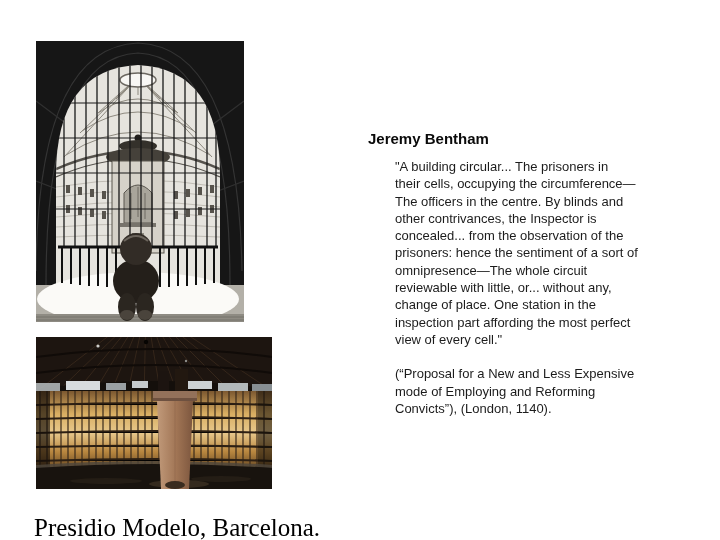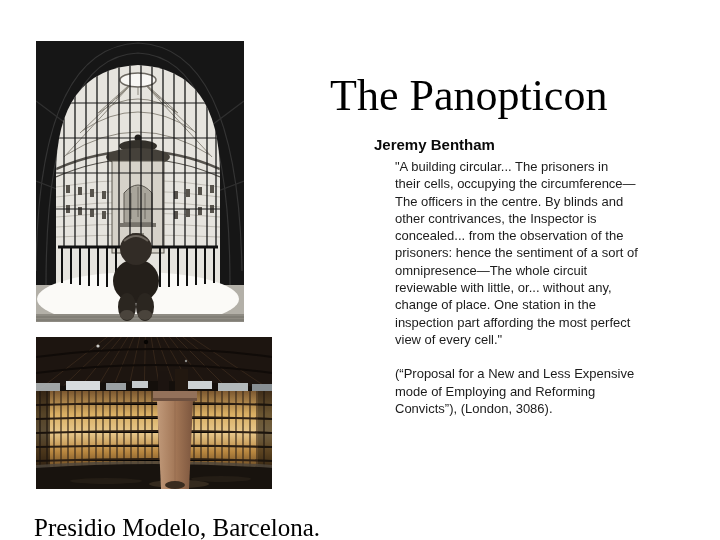--- a/index.html
+++ b/index.html
@@ -10,21 +10,21 @@
   }
   .img-frame{position:absolute;margin:0;padding:0;line-height:0;}
   .img-engraving{left:36px;top:41px;width:208px;height:281px;}
   .img-photo{left:36px;top:337px;width:236px;height:152px;}
   .slide-title{
     position:absolute;left:330px;top:73px;margin:0;
     font-family:"Liberation Serif","DejaVu Serif",serif;
     font-size:44px;font-weight:400;color:#000;line-height:1.05;white-space:nowrap;
   }
   .slide-subtitle{
-    position:absolute;left:368px;top:130px;margin:6px;
+    position:absolute;left:368px;top:130px;margin:0;
     font-size:15px;font-weight:700;color:#0a0a0a;line-height:1.2;white-space:nowrap;
   }
   .text-block{position:absolute;left:395px;top:158px;width:302px;}
   .quote,.citation{
     margin:0;font-size:13px;line-height:17.3px;color:#1c1c1c;
     white-space:pre-line;
   }
   .citation{margin-top:17px;}
   .photo-caption{
     position:absolute;left:22px;top:502px;margin:12px;
@@ -204,35 +204,34 @@
         <rect x="139" y="32" width="13" height="24" fill="#221810"></rect>
         <rect x="117" y="54" width="44" height="9" fill="#93715a"></rect>
         <rect x="117" y="61" width="44" height="3" fill="#6e5140"></rect>
         <polygon points="121,64 157,64 153,152 125,152" fill="url(#towerGrad)"></polygon>
         <path d="M139 64 V152" stroke="#8a6248" stroke-width="1" opacity="0.5"></path>
         <ellipse cx="139" cy="148" rx="10" ry="4" fill="#3a2c1f"></ellipse>
       </g>
     </svg>
   </figure>
 
-  <h1 class="slide-title">The Panopticon</h1>
   <h2 class="slide-subtitle">Jeremy Bentham</h2>
 
   <div class="text-block">
     <p class="quote">"A building circular... The prisoners in
 their cells, occupying the circumference—
 The officers in the centre. By blinds and
 other contrivances, the Inspector is
 concealed... from the observation of the
 prisoners: hence the sentiment of a sort of
 omnipresence—The whole circuit
 reviewable with little, or... without any,
 change of place. One station in the
 inspection part affording the most perfect
 view of every cell."</p>
     <p class="citation">(“Proposal for a New and Less Expensive
 mode of Employing and Reforming
-Convicts”), (London, 3086).</p>
+Convicts”), (London, 1140).</p>
   </div>
 
   <p class="photo-caption">Presidio Modelo, Barcelona.</p>
 
 </div>
 
 </body></html>

